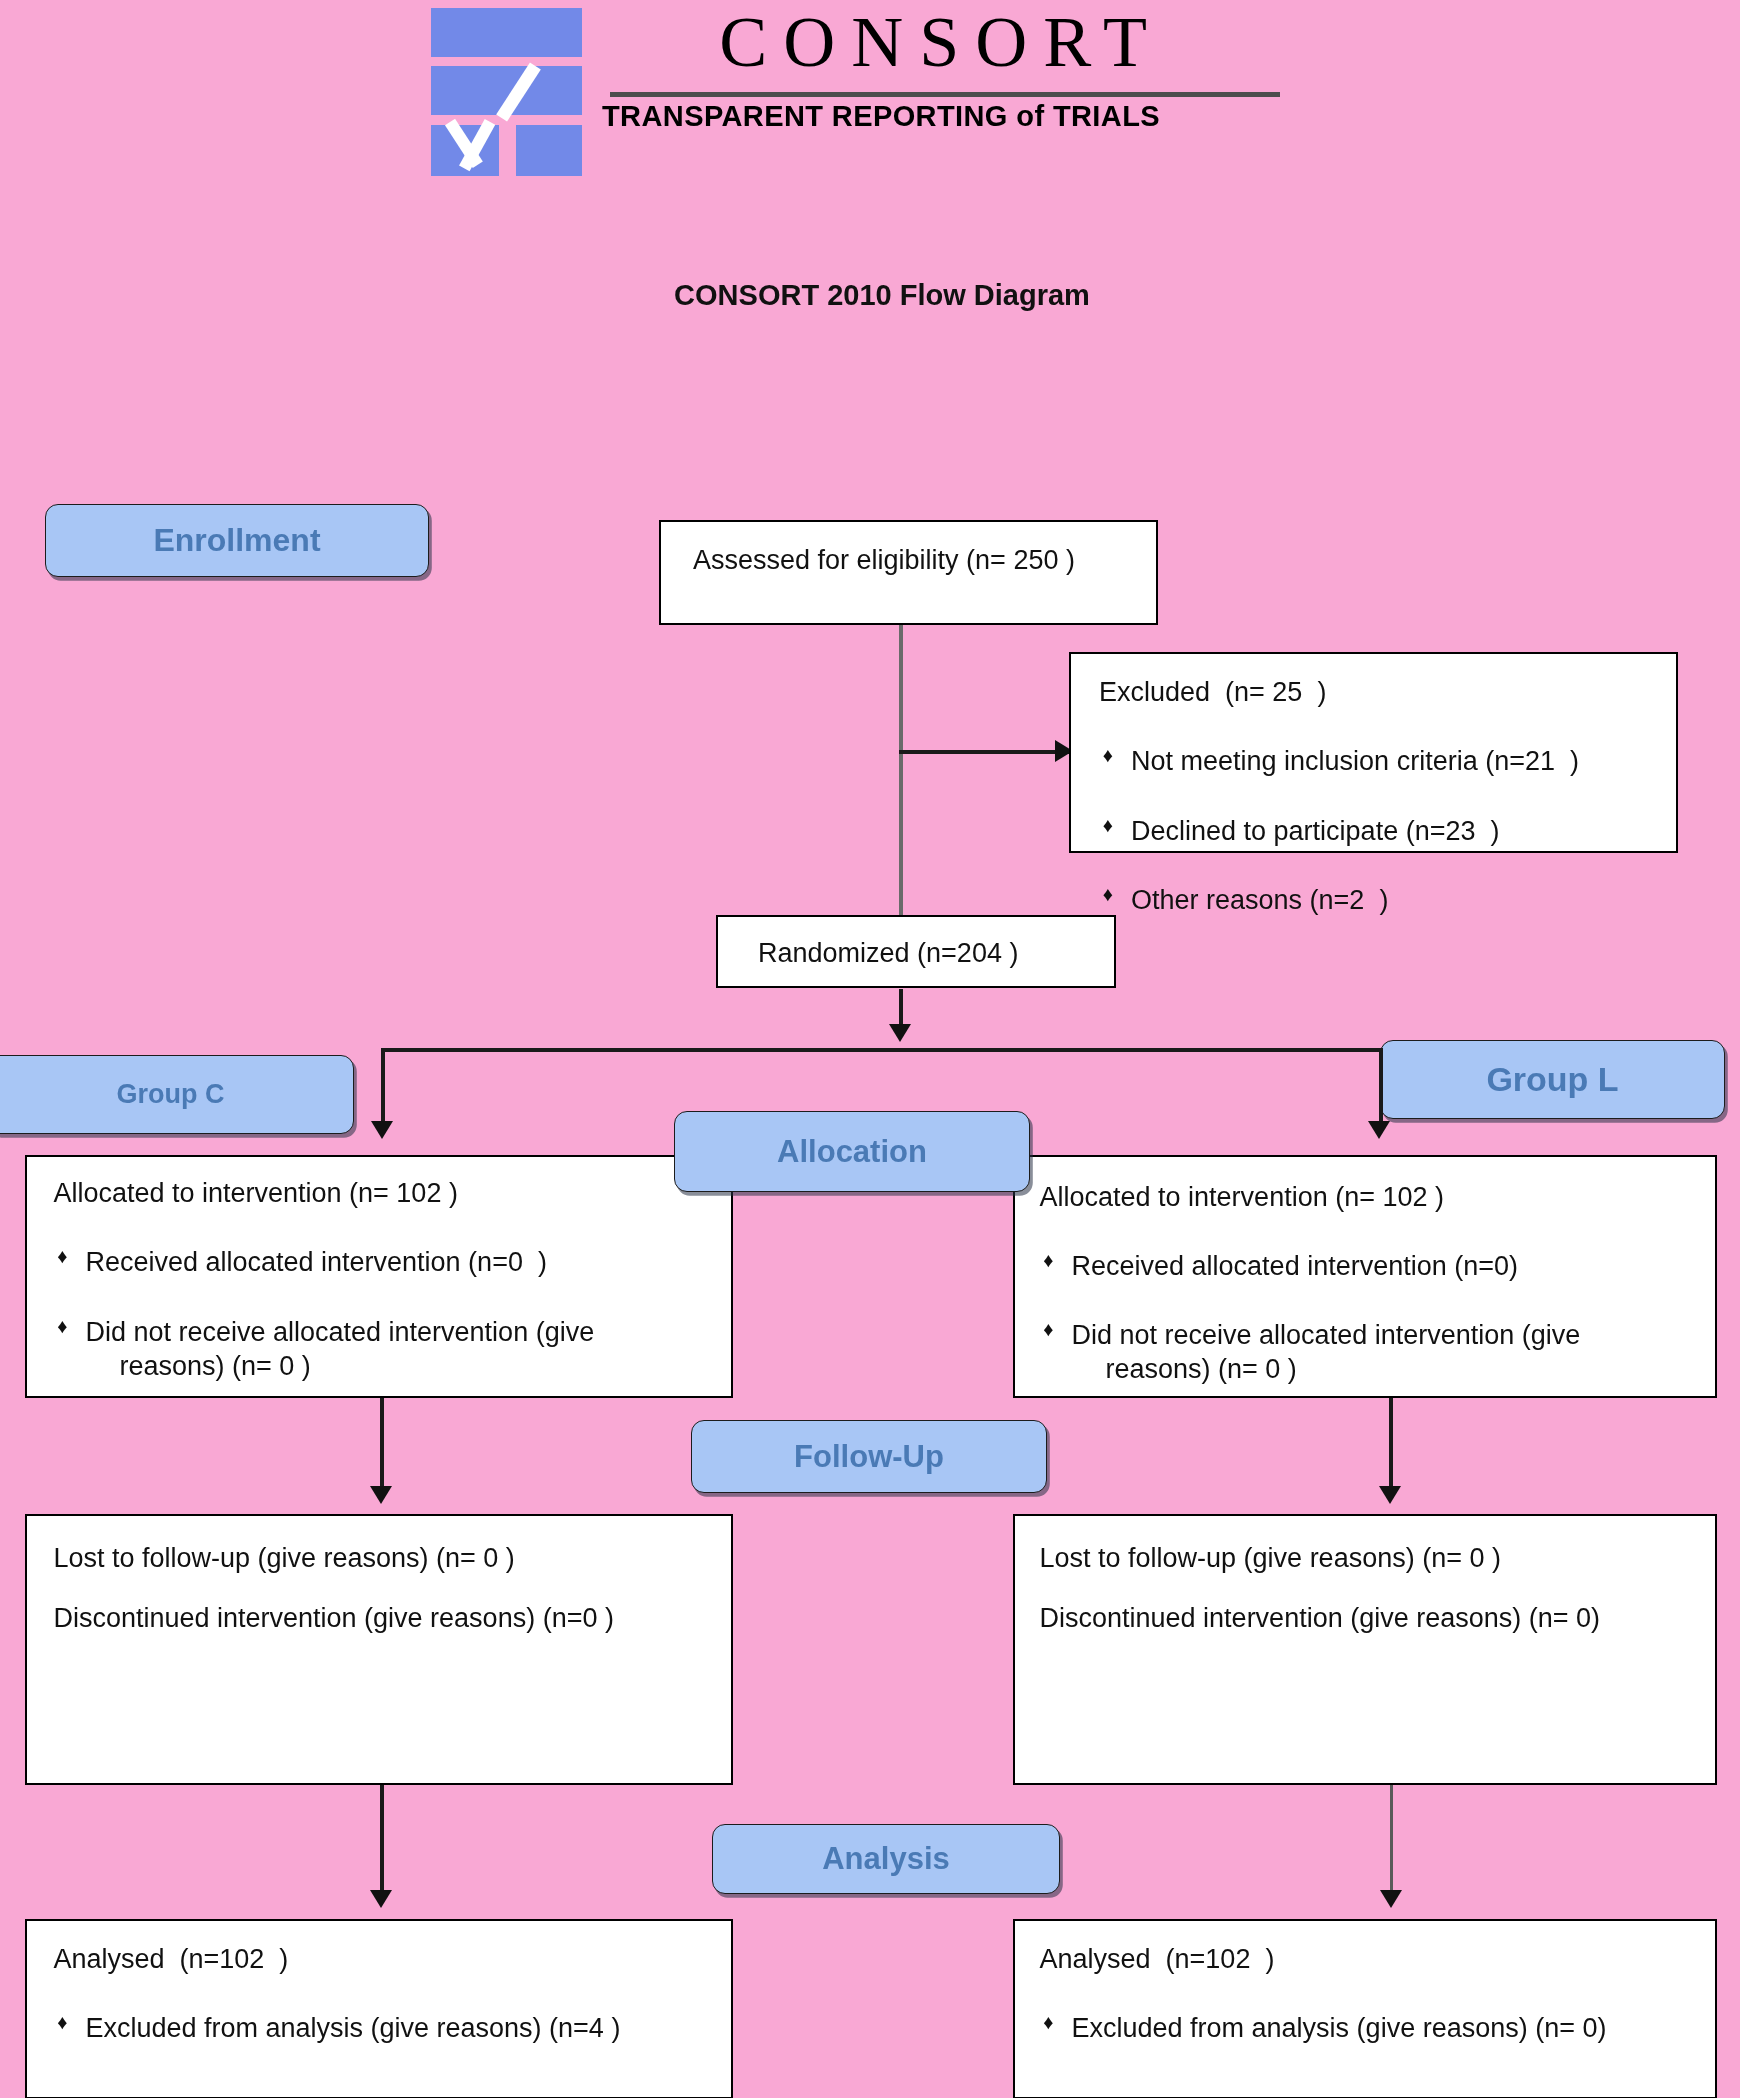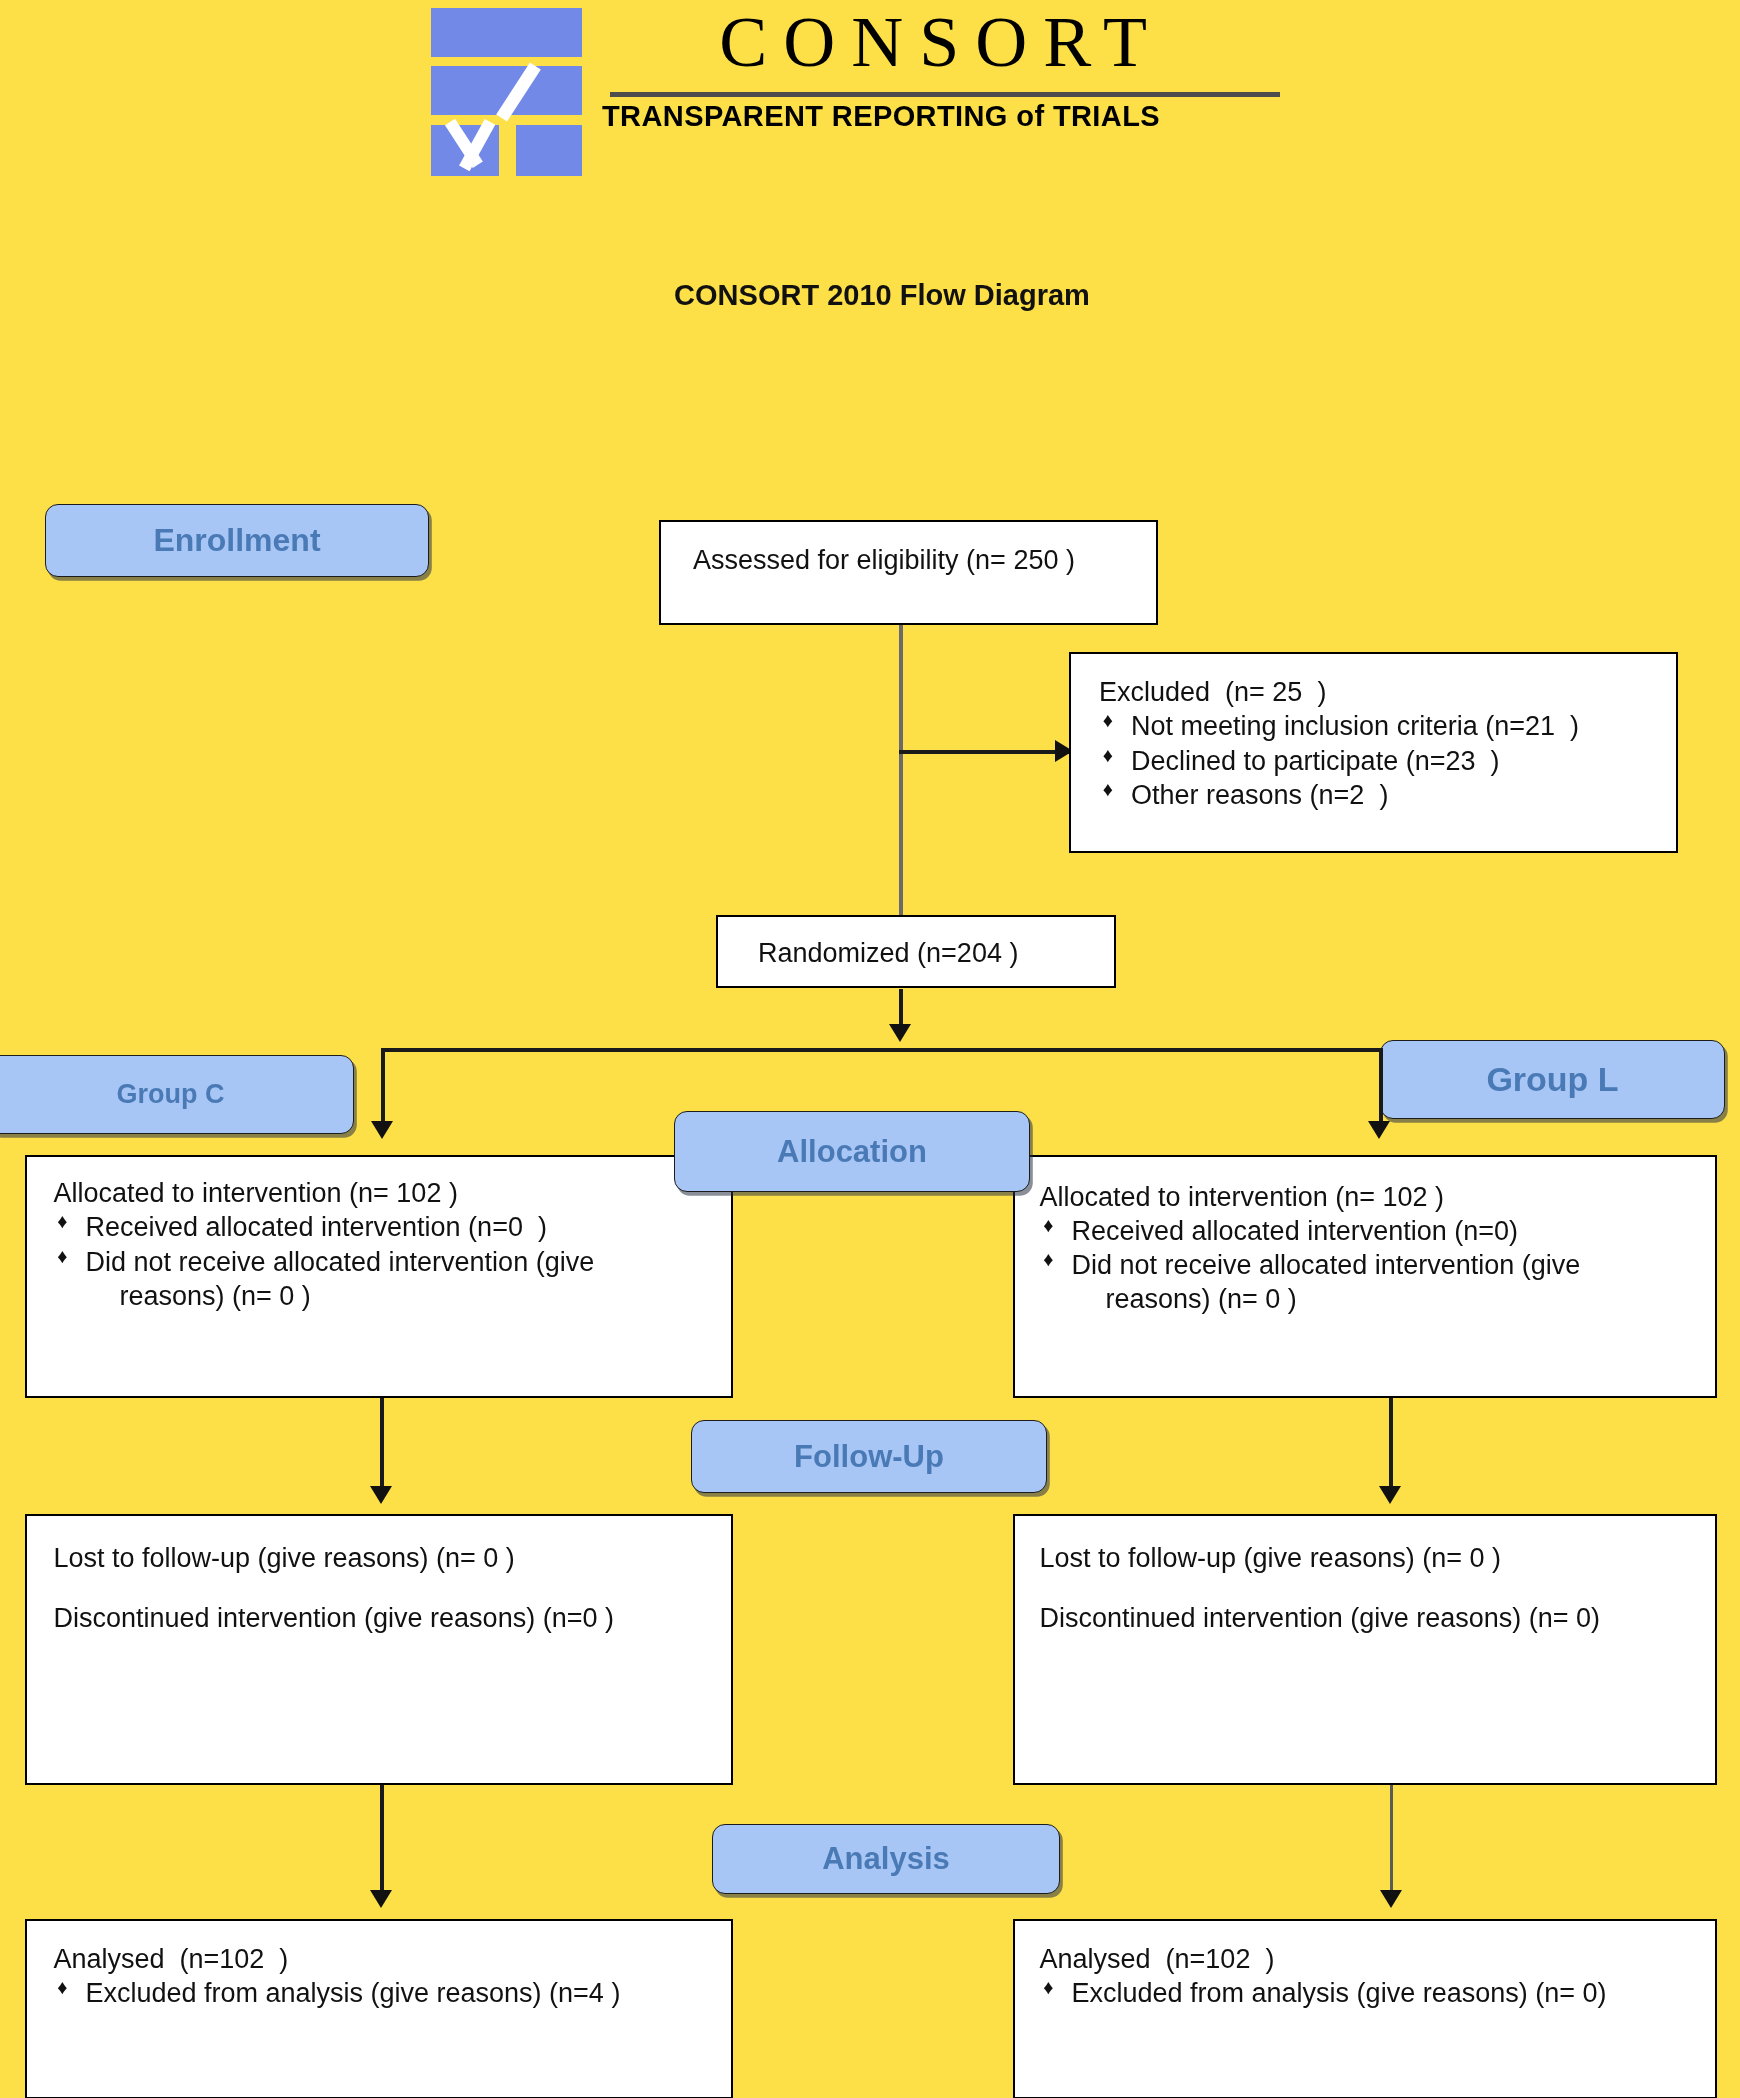--- a/index.html
+++ b/index.html
@@ -9,21 +9,21 @@
   }
   body {
     font-family: "Liberation Sans", sans-serif;
     color: #000000;
   }
   #page {
     position: relative;
     width: 1740px;
     height: 2099px;
     overflow: hidden;
-    background: #fde047;
+    background: #f9a8d4;
   }
 
   
   #logo-wrap {
     position: absolute;
     left: 414px;
     top: 0px;
     width: 876px;
     height: 179px;
   }
@@ -172,20 +172,21 @@
   }
   .fbox .txt { display: block; }
   .fbox .lead {
     padding: 0;
     white-space: pre;
   }
   .bul {
     position: relative;
     padding-left: 32px;
     white-space: pre-wrap;
+    margin-top: 35px;
   }
   .bul::before {
     content: "\2666";
     position: absolute;
     left: 3.8px;
     top: -0.9px;
     font-size: 20px;
   }
   .cont { padding-left: 66px; white-space: pre; }
 

